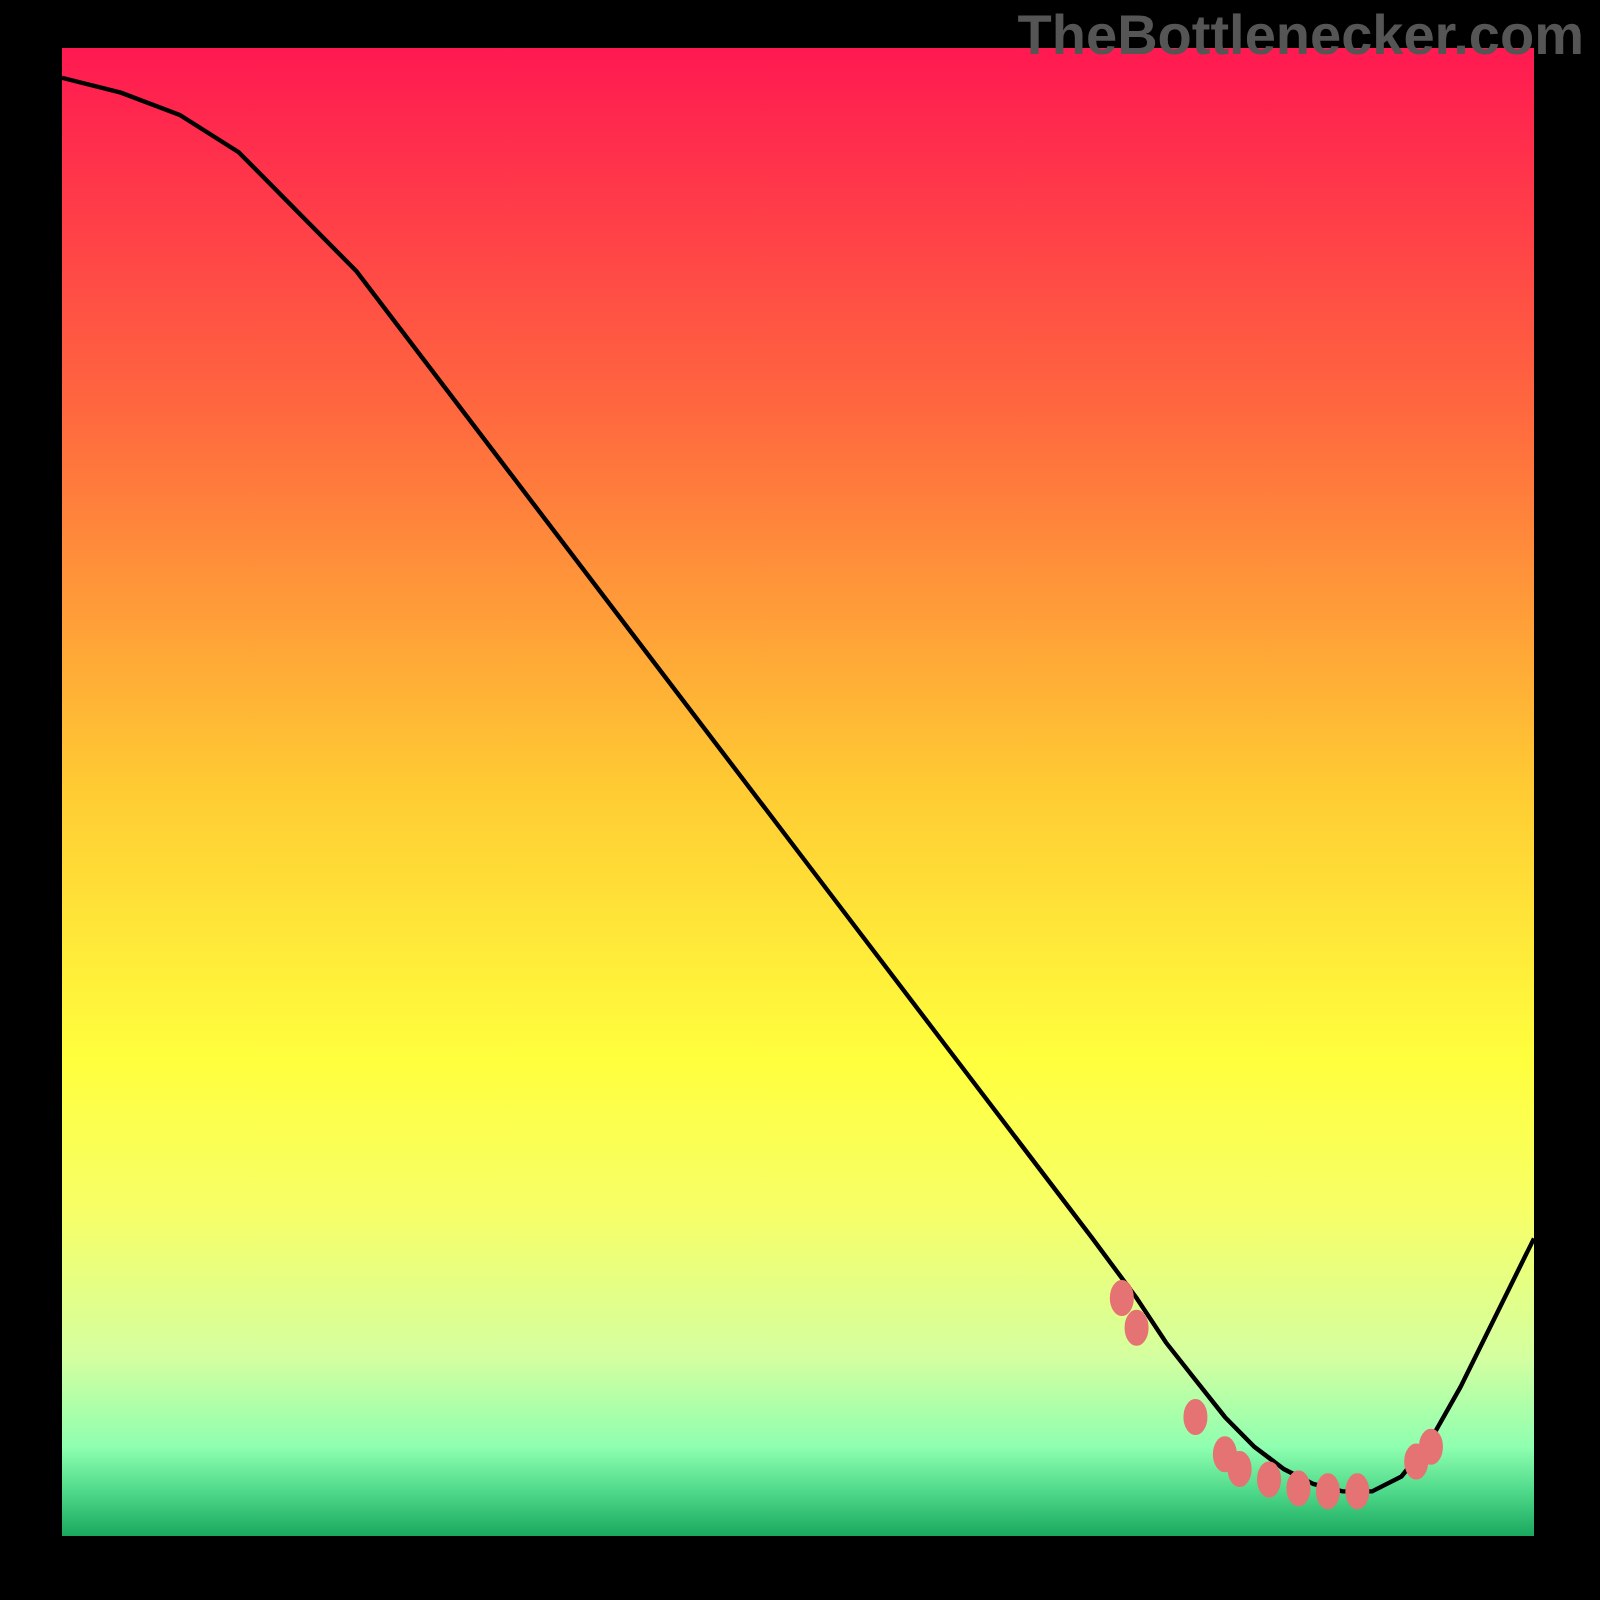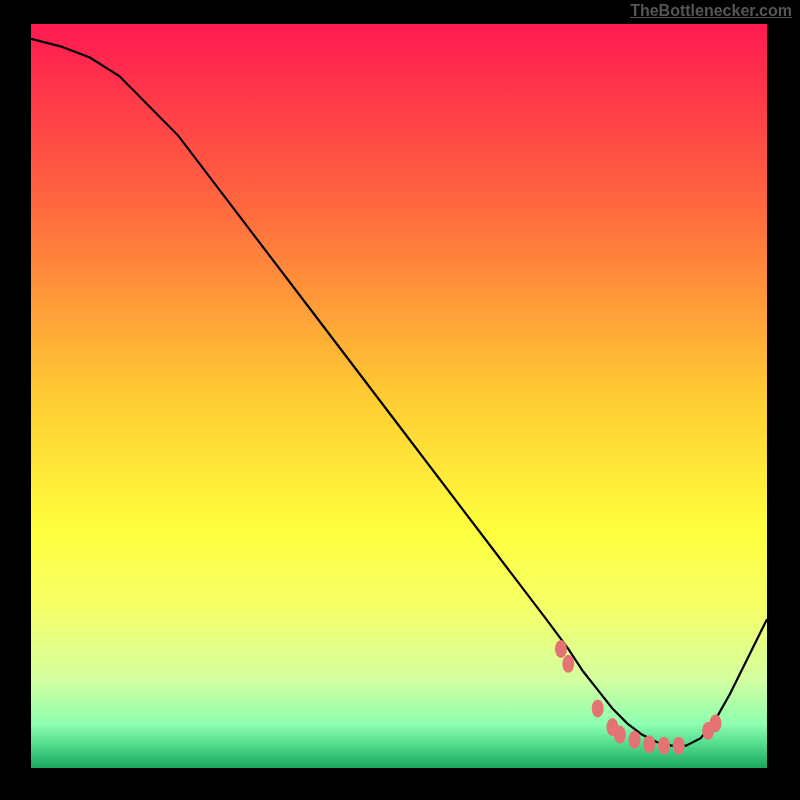--- a/index.html
+++ b/index.html
@@ -7,25 +7,24 @@
     width: 800px;
     height: 800px;
     background: #000;
     position: relative;
     font-family: Arial, sans-serif;
   }
   .watermark {
     position: absolute;
     top: 2px;
     right: 8px;
-    font-size: 16px;
+    font-size: 28px;
     font-weight: bold;
     color: #555;
     z-index: 10;
-    text-decoration: underline;
   }
   .plot-area {
     position: absolute;
     left: 31px;
     top: 24px;
     width: 736px;
     height: 744px;
   }
   .plot-area svg {
     display: block;

